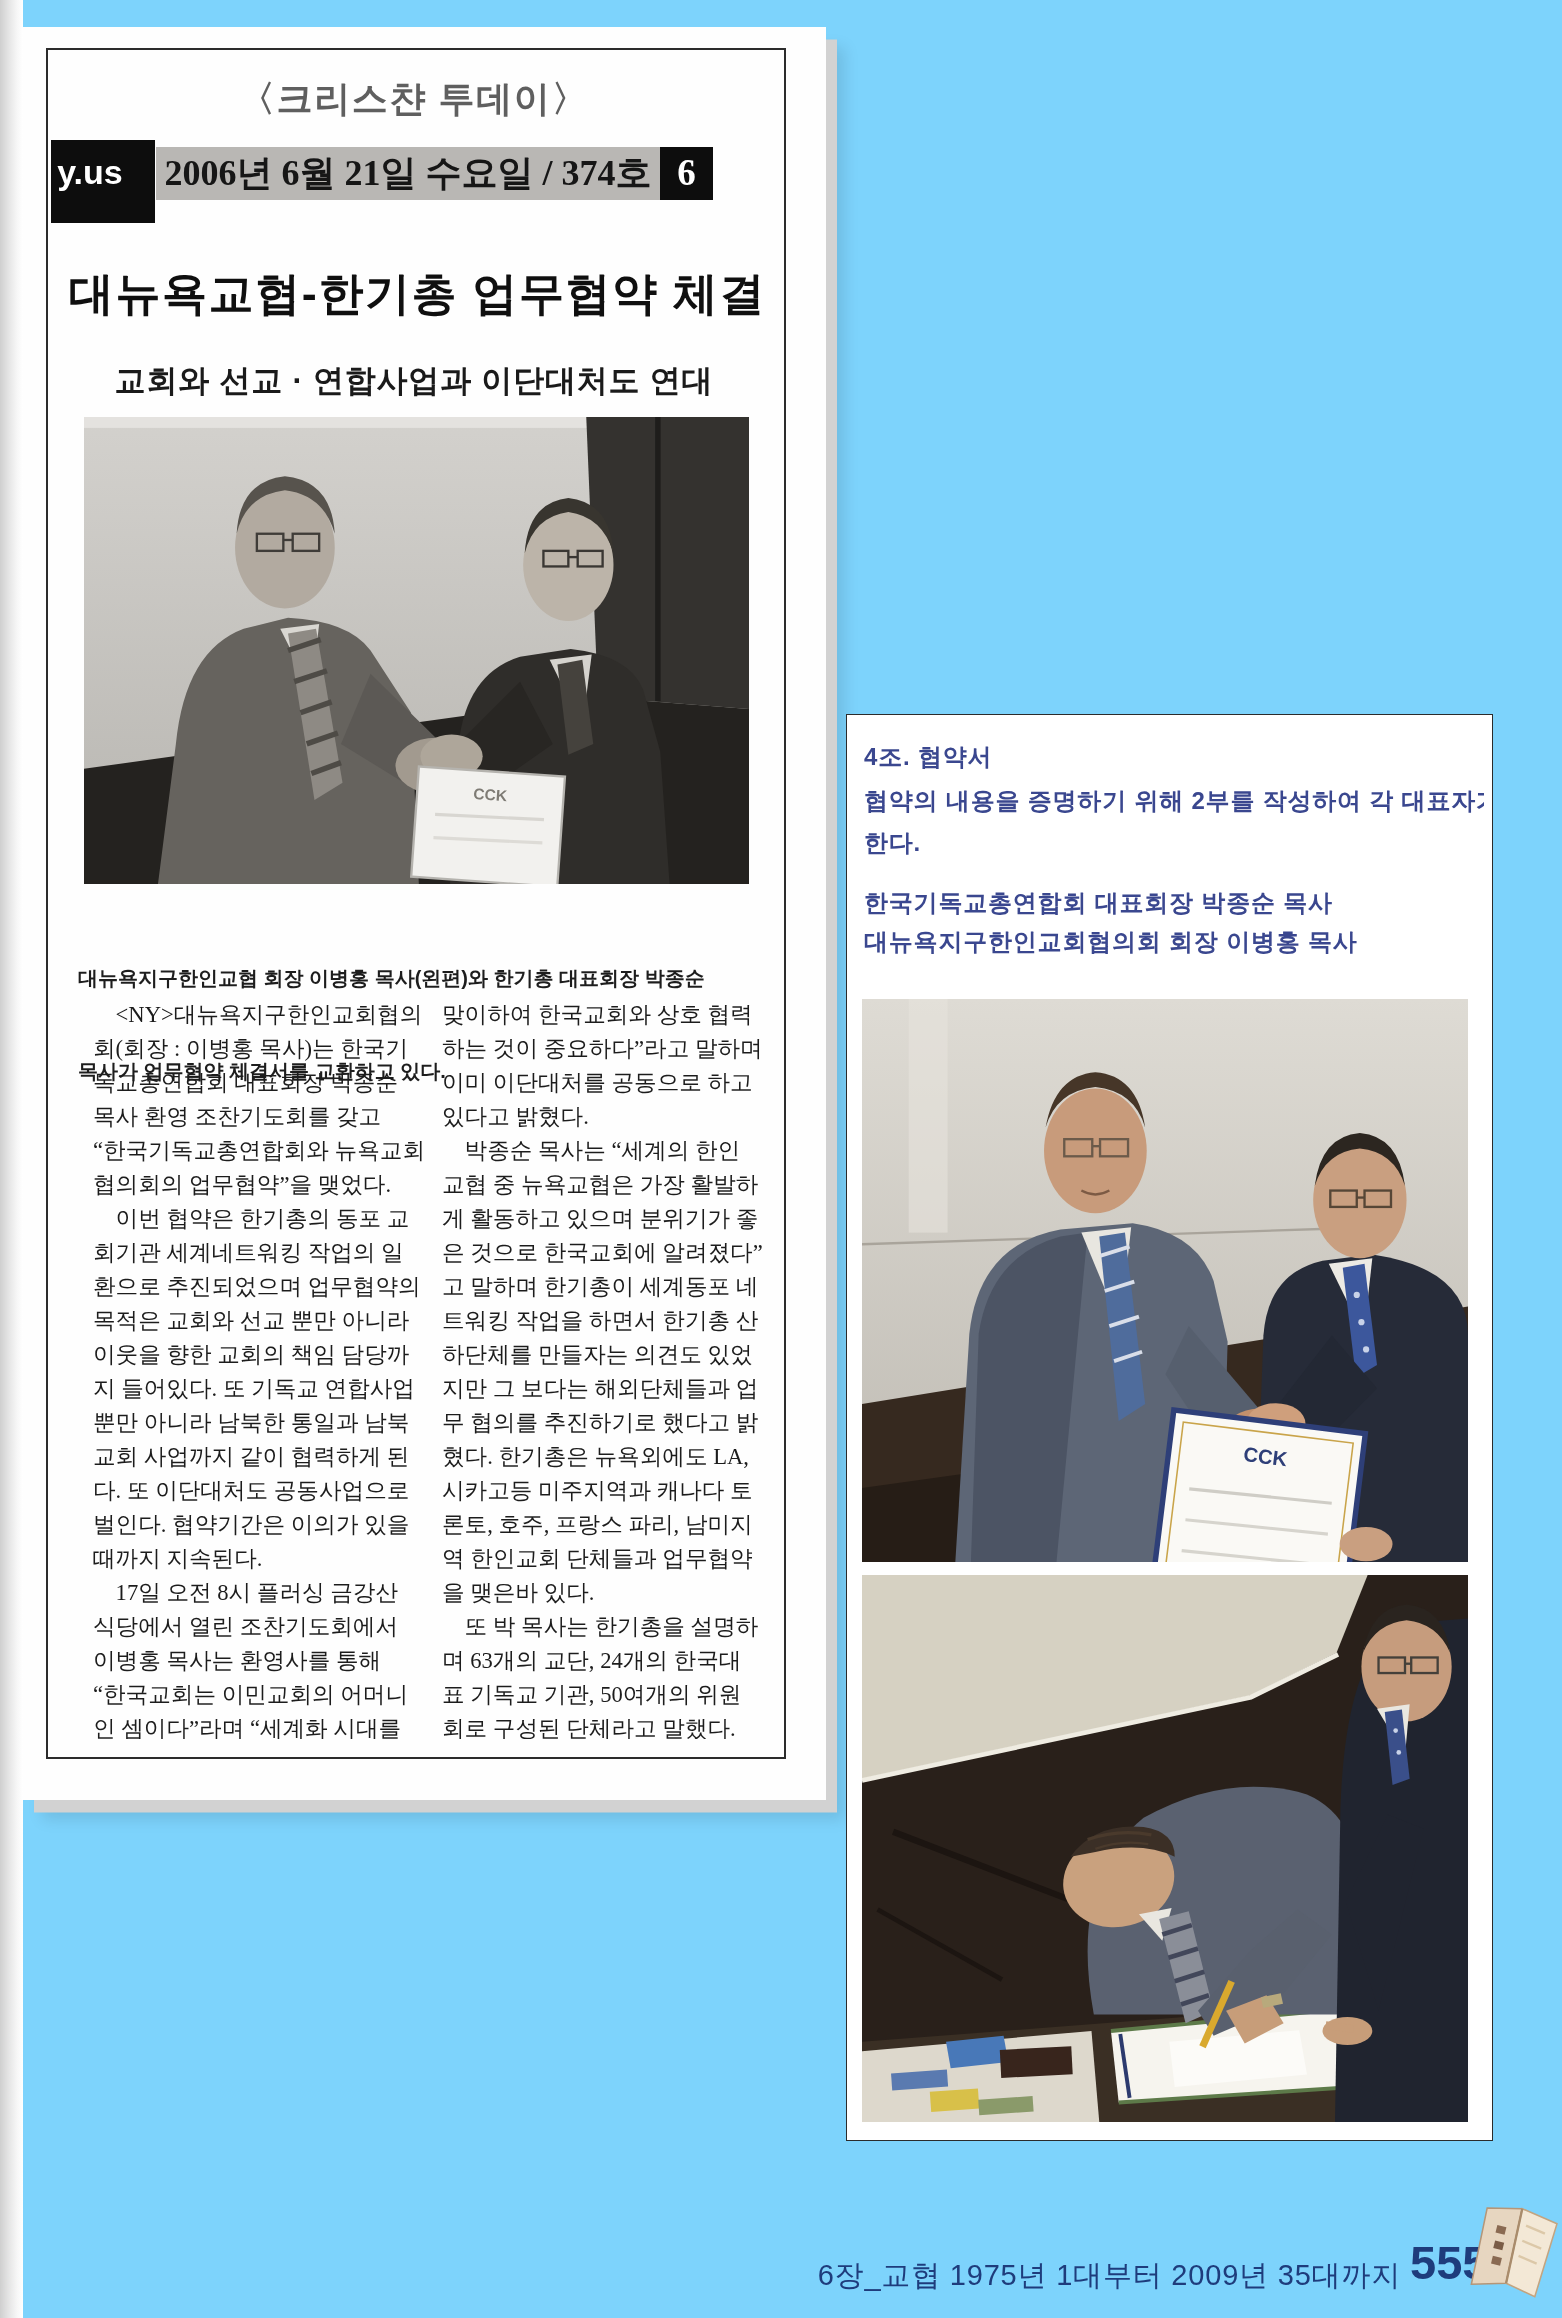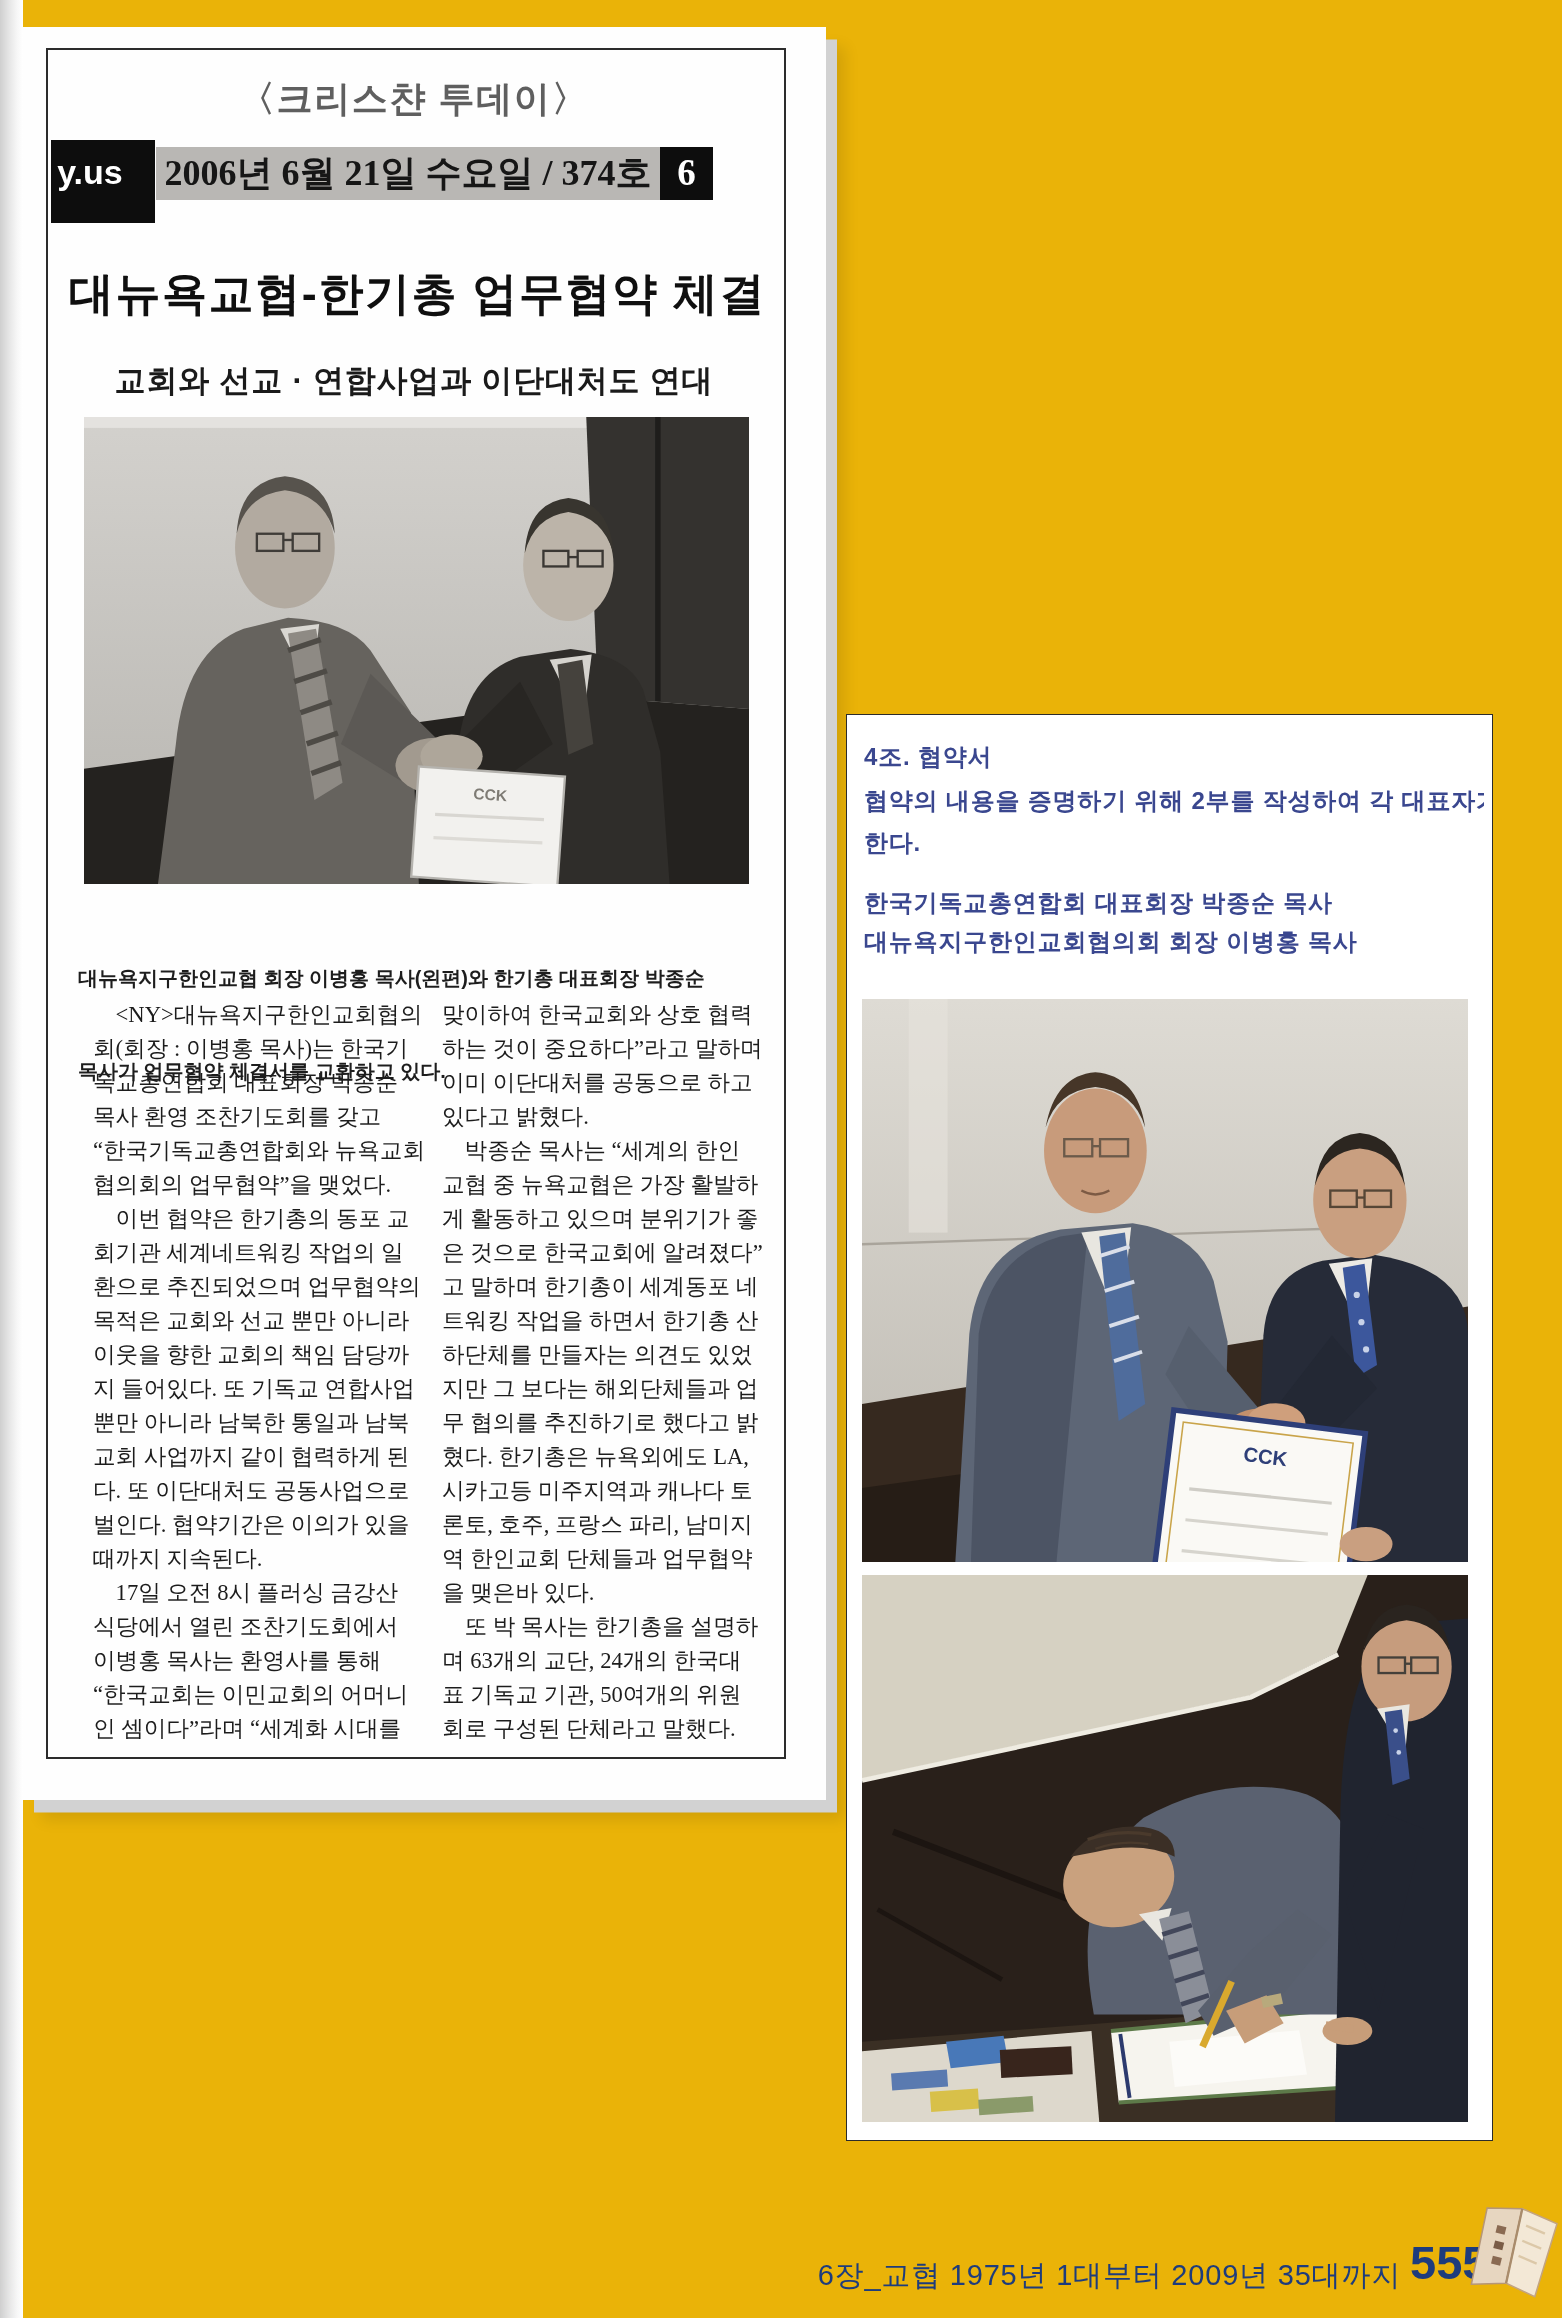--- a/index.html
+++ b/index.html
@@ -1,16 +1,16 @@
 <!DOCTYPE html>
 <html style="font-size:12.5px"><head>
 <meta charset="utf-8">
 <style>
   html,body{margin:0;padding:0;background:#ffffff;}
-  .page{position:relative;width:1563px;height:2319px;background:#eab308;overflow:hidden;
+  .page{position:relative;width:1563px;height:2319px;background:#7dd3fc;overflow:hidden;
         font-family:"Liberation Sans",sans-serif;}
   .abs{position:absolute;}
   
   .page-edge{left:0;top:0;width:23px;height:2319px;
              background:linear-gradient(to right,#cfcfcf 0%,#e6e6e6 40%,#f7f7f7 75%,#ffffff 100%);}
   
   .paper-left{left:23px;top:26.5px;width:803px;height:1773px;background:#fefefe;
               box-shadow:11px 12.5px 0 0 #d2d2d2, 18.7px 20px 14px rgba(0,0,0,.10);}
   .frame-left{left:46px;top:48px;width:736px;height:1707px;border:2.3px solid #2c2c2c;background:transparent;}
   .masthead{left:62px;top:75px;width:704px;text-align:center;font-size:36px;color:#5f5f5f;

